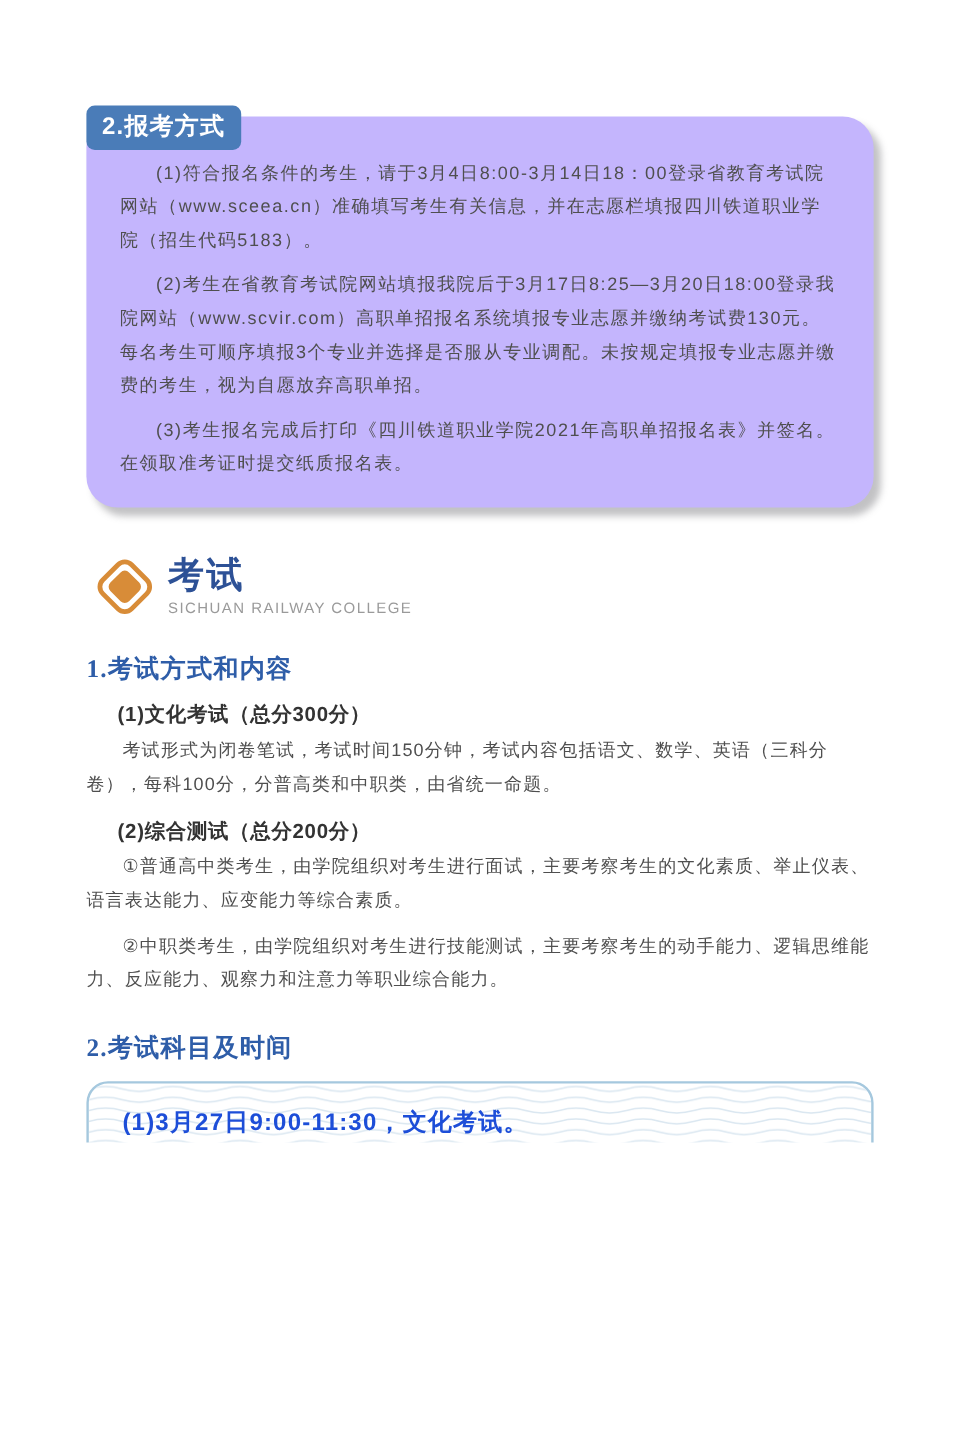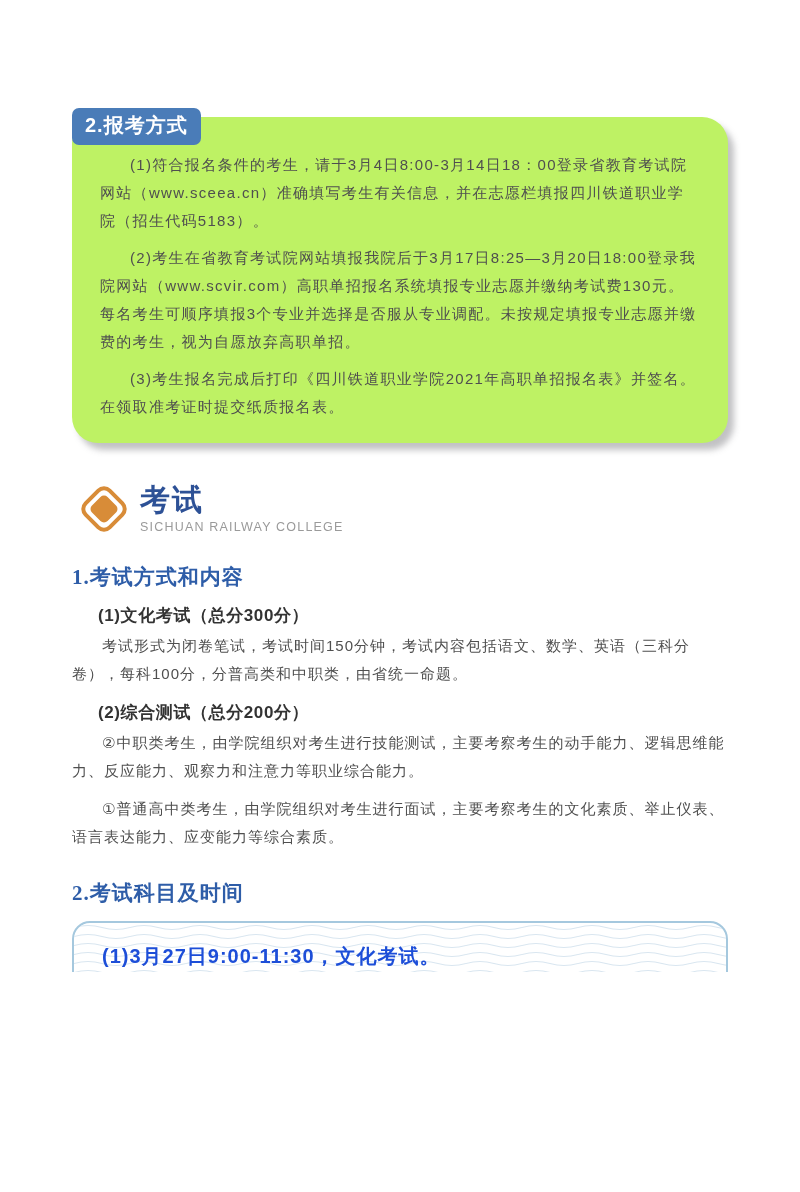--- a/index.html
+++ b/index.html
@@ -2,35 +2,35 @@
 <html><head>
 <meta charset="utf-8">
 <style>
   * { box-sizing: border-box; }
   html, body { margin: 0; padding: 0; }
   body {
     width: 800px; height: 1192px;
     background: #ffffff;
     font-family: "Liberation Sans", "DejaVu Sans", sans-serif;
   }
-  .page { position: relative; width: 800px; height: 952px; overflow: hidden; background: #fff; margin-top: 20px; }
+  .page { position: relative; width: 800px; height: 952px; overflow: hidden; background: #fff; }
   .content { padding: 0 72px; }
 
   
   .card-block { position: relative; padding-top: 9px; }
   .card-block.first { margin-top: 88px; }
   .card-block.second { margin-top: 30px; }
   .badge {
     position: absolute; top: 0; left: 0; z-index: 2;
     background: #4a7cb8; color: #ffffff;
     font-size: 20px; font-weight: bold; letter-spacing: 1px;
     padding: 4px 13px 6px; border-radius: 7px;
   }
   .card {
-    background: #bef264;
+    background: #c4b5fd;
     border-radius: 26px;
     box-shadow: 6px 7px 6px rgba(120,120,125,0.45);
     padding: 34px 28px 22px;
   }
   .card p {
     margin: 0 0 9px; text-indent: 2em;
     font-size: 15px; line-height: 28px;
     color: #4f4f4f; letter-spacing: 1.3px;
   }
   .card p:last-child { margin-bottom: 0; }
@@ -108,22 +108,22 @@
         <div class="brand-subtitle">SICHUAN RAILWAY COLLEGE</div>
       </div>
     </div>
 
     <h2 class="sec-head h1">1.考试方式和内容</h2>
 
     <div class="sub-head">(1)文化考试（总分300分）</div>
     <p class="body-p">考试形式为闭卷笔试，考试时间150分钟，考试内容包括语文、数学、英语（三科分卷），每科100分，分普高类和中职类，由省统一命题。</p>
 
     <div class="sub-head">(2)综合测试（总分200分）</div>
+    <p class="body-p">①普通高中类考生，由学院组织对考生进行面试，主要考察考生的文化素质、举止仪表、语言表达能力、应变能力等综合素质。</p>
     <p class="body-p">②中职类考生，由学院组织对考生进行技能测试，主要考察考生的动手能力、逻辑思维能力、反应能力、观察力和注意力等职业综合能力。</p>
-    <p class="body-p">①普通高中类考生，由学院组织对考生进行面试，主要考察考生的文化素质、举止仪表、语言表达能力、应变能力等综合素质。</p>
 
     <h2 class="sec-head h2">2.考试科目及时间</h2>
 
     <div class="wave-box" style="padding:18px 28px;">
       <svg class="waves" aria-hidden="true">
         <defs>
           <pattern id="wavepat1" width="56" height="9" patternUnits="userSpaceOnUse">
             <path d="M0 4.5 Q14 0.5 28 4.5 T56 4.5" fill="none" stroke="#d9e6f0" stroke-width="1.2"></path>
           </pattern>
         </defs>

